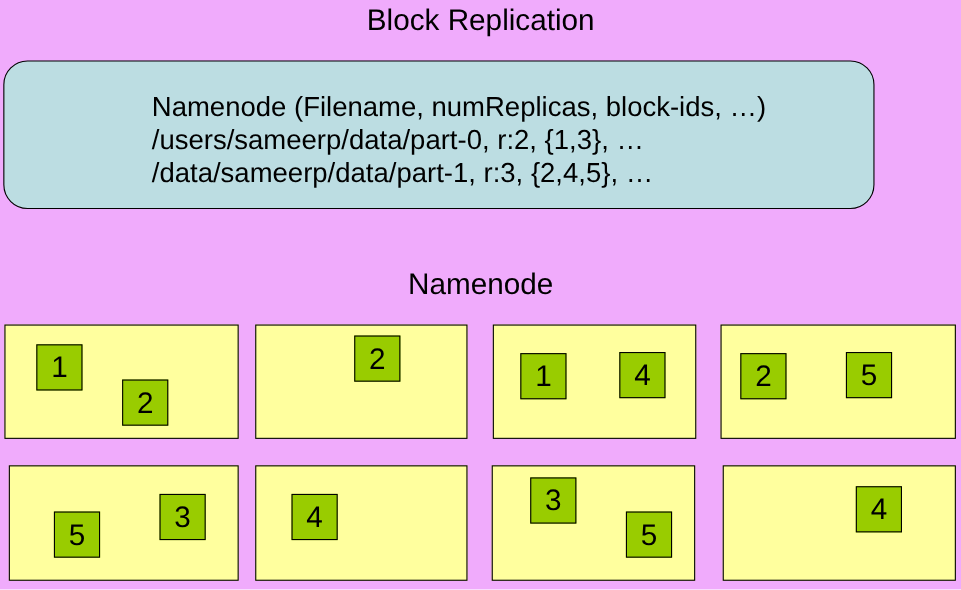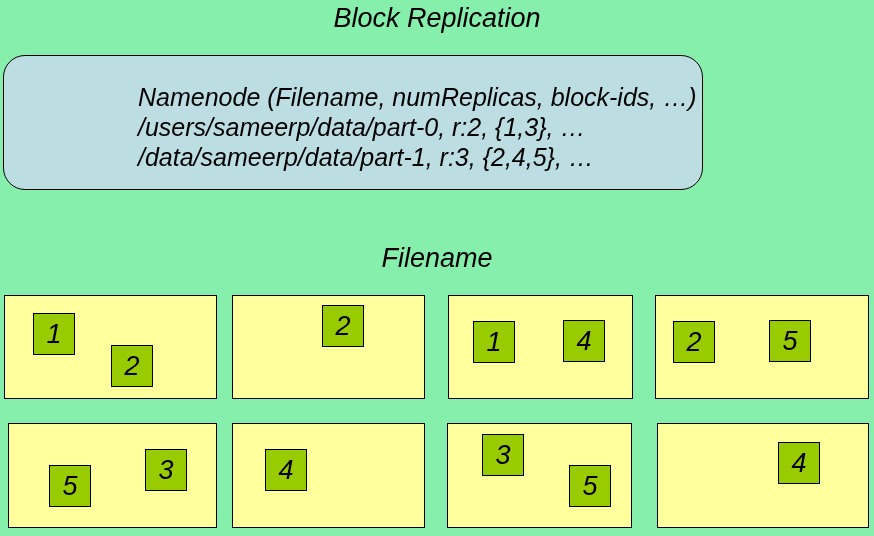--- a/index.html
+++ b/index.html
@@ -6,39 +6,38 @@
     margin: 0;
     padding: 0;
     background: #ffffff;
     font-family: "Liberation Sans", sans-serif;
     color: #000;
   }
   .stage {
     position: relative;
     width: 874px;
     height: 536px;
-    background: #86efac;
+    background: #f0abfc;
     overflow: hidden;
-    font-style: italic;
   }
   .title {
     position: absolute;
     top: 3px;
     left: 0;
     width: 100%;
     text-align: center;
     font-size: 27px;
     line-height: 31px;
     white-space: pre;
   }
   .namenode {
     position: absolute;
     left: 3px;
     top: 55px;
-    width: 700px;
+    width: 792px;
     height: 135px;
     box-sizing: border-box;
     background: var(--nn-fill, #bcdde2);
     border: 1.5px solid var(--line, #000);
     border-radius: 22px;
     padding: 26px 0 0 134px;
   }
   .nn-line {
     font-size: 25px;
     line-height: 30px;
@@ -80,21 +79,21 @@
 <div class="stage">
 
   <div class="title">Block Replication</div>
 
   <div class="namenode">
     <div class="nn-line">Namenode (Filename, numReplicas, block-ids, …)</div>
     <div class="nn-line">/users/sameerp/data/part-0, r:2, {1,3}, …</div>
     <div class="nn-line">/data/sameerp/data/part-1, r:3, {2,4,5}, …</div>
   </div>
 
-  <div class="dn-heading">Filename</div>
+  <div class="dn-heading">Namenode</div>
 
   <div id="dn-container">
       <div class="dn-box" style="left: 4px; top: 295px; width: 213px; height: 104px;">
         <div class="block" style="left: 28px; top: 17px;">1</div>
         <div class="block" style="left: 106px; top: 49px;">2</div>
       </div>
       <div class="dn-box" style="left: 232px; top: 295px; width: 193px; height: 104px;">
         <div class="block" style="left: 89px; top: 9px;">2</div>
       </div>
       <div class="dn-box" style="left: 448px; top: 295px; width: 185px; height: 104px;">

